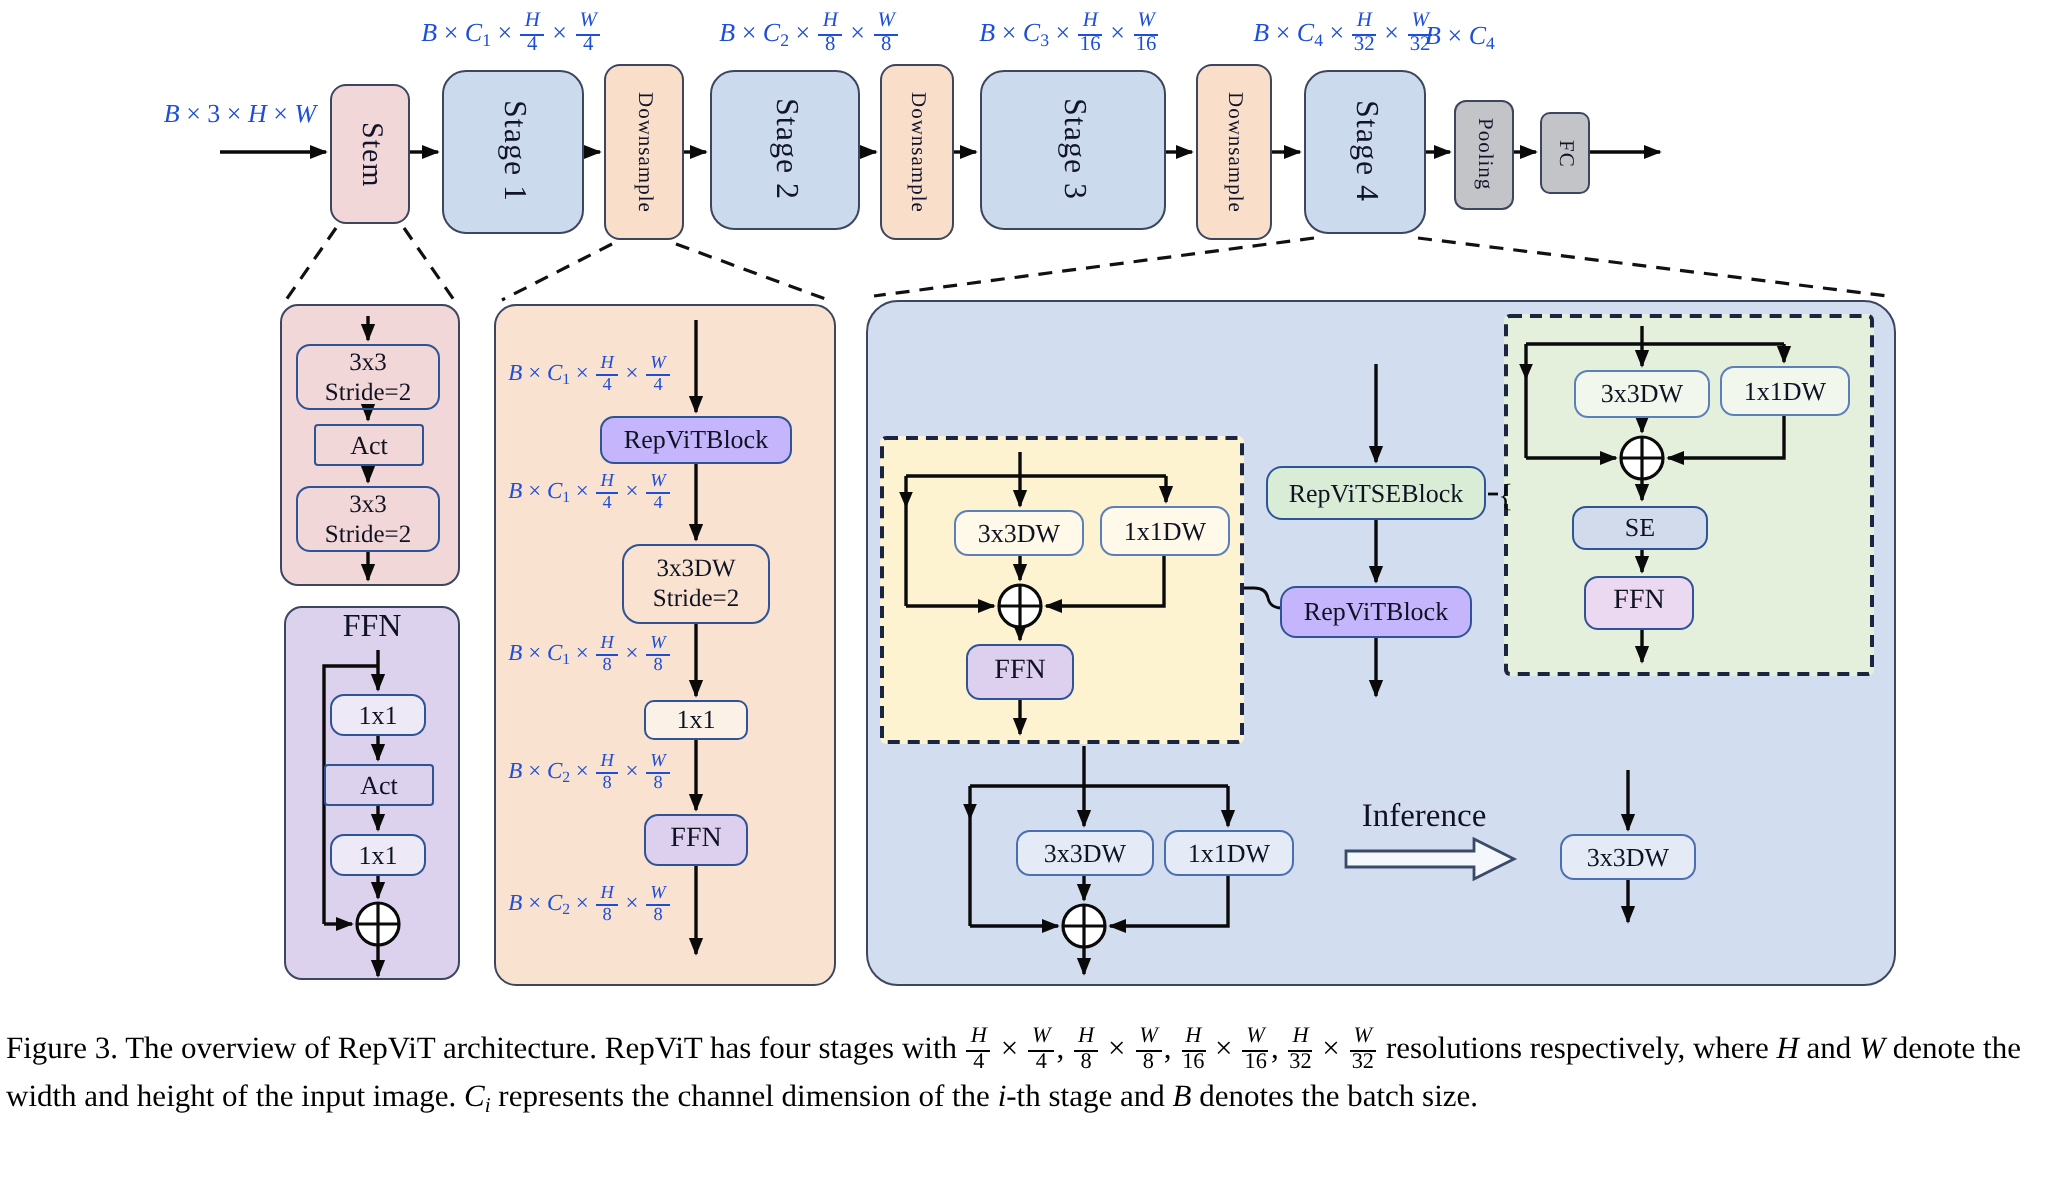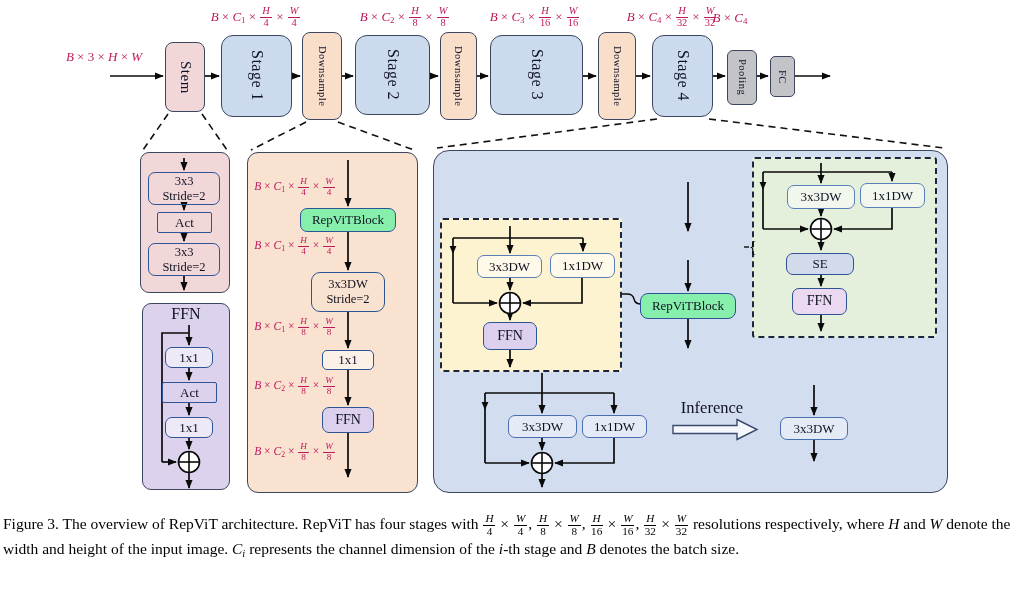--- a/index.html
+++ b/index.html
@@ -16,26 +16,26 @@
   .stem-d{background:#f2d7d8}.ffn-d{background:#dcd2ed}.ds-d{background:#f9e2cf}
   .s4-d{background:#d3ddf0;border-radius:16px}
   .dashedbox{position:absolute;box-sizing:border-box;border:2px dashed #1c2540;border-radius:3px;}
   .yellow-bg{background:#fdf3d1}.green-bg{background:#e4efdc}
   
   .bx{position:absolute;display:flex;flex-direction:column;align-items:center;justify-content:center;
       border:1.4px solid #2f5496;border-radius:7px;font-size:13px;line-height:1.2;
       text-align:center;box-sizing:border-box;background:transparent;color:#0f1222;}
   .bx.sq{border-radius:2px}
   .bx.lt{background:rgba(255,255,255,.5);border-color:#5b7fb9}
-  .bx.yellow{background:#86efac}.bx.green{background:#d9ecd6}
+  .bx.yellow{background:#c4b5fd}.bx.green{background:#d9ecd6}
   .bx.purple{background:#dcd0ee}.bx.pinkpurple{background:#ead9f0}.bx.seblue{background:#d2dbeb}
   .bx.blueline{background:rgba(255,255,255,.4);border-color:#4a6fb0}
   .bx .l2{display:block}
   
-  .dim{position:absolute;text-align:center;font-size:13px;color:#be185d;white-space:nowrap;line-height:1.1;}
+  .dim{position:absolute;text-align:center;font-size:13px;color:#1d4ed8;white-space:nowrap;line-height:1.1;}
   .dim-left{text-align:center;font-size:11.5px;}
   .seg-it{font-style:italic}
   .seg-sub{font-size:.68em;vertical-align:-.28em}
   .seg-subi{font-size:.68em;vertical-align:-.28em;font-style:italic}
   .fr{display:inline-block;vertical-align:middle;text-align:center;font-size:.8em;line-height:1.05;margin:0 1px}
   .fr .fn{display:block;font-style:italic;border-bottom:1px solid currentColor;padding:0 2px 0px}
   .fr .fd{display:block;padding-top:.5px}
   .ffn-title{position:absolute;text-align:center;font-size:16px;color:#0f1222}
   .inference{position:absolute;text-align:center;font-size:16.5px;color:#0f1222}
   #caption{position:absolute;left:3px;top:513px;width:1029px;font-size:15.5px;line-height:1.42;color:#000;}
@@ -184,21 +184,21 @@
 
     <polygon points="673,425.5 737,425.5 737,419.5 757,429.5 737,439.5 737,433.5 673,433.5" fill="#f4f7fc" stroke="#3a4a6b" stroke-width="1.4"></polygon>
     <g stroke="#0a0a0a" stroke-width="1.7">
       <line x1="814" y1="385" x2="814" y2="415" marker-end="url(#ah)"></line>
       <line x1="814" y1="440" x2="814" y2="461" marker-end="url(#ah)"></line>
     </g>
   </svg>
 
   <div class="boxlayer">
 
-    <div class="dim" style="left:62px;top:50px;width:84px"><span class="seg-it">B</span><span class="seg-tx"> × 3 × </span><span class="seg-it">H</span><span class="seg-tx"> × </span><span class="seg-it">W</span></div>
+    <div class="dim" style="left:78px;top:50px;width:84px"><span class="seg-it">B</span><span class="seg-tx"> × 3 × </span><span class="seg-it">H</span><span class="seg-tx"> × </span><span class="seg-it">W</span></div>
     <div class="dim" style="left:206px;top:6px;width:100px"><span class="seg-it">B</span><span class="seg-tx"> × </span><span class="seg-it">C</span><span class="seg-sub">1</span><span class="seg-tx"> × </span><span class="fr"><span class="fn">H</span><span class="fd">4</span></span><span class="seg-tx"> × </span><span class="fr"><span class="fn">W</span><span class="fd">4</span></span></div>
     <div class="dim" style="left:355px;top:6px;width:100px"><span class="seg-it">B</span><span class="seg-tx"> × </span><span class="seg-it">C</span><span class="seg-sub">2</span><span class="seg-tx"> × </span><span class="fr"><span class="fn">H</span><span class="fd">8</span></span><span class="seg-tx"> × </span><span class="fr"><span class="fn">W</span><span class="fd">8</span></span></div>
     <div class="dim" style="left:481px;top:6px;width:108px"><span class="seg-it">B</span><span class="seg-tx"> × </span><span class="seg-it">C</span><span class="seg-sub">3</span><span class="seg-tx"> × </span><span class="fr"><span class="fn">H</span><span class="fd">16</span></span><span class="seg-tx"> × </span><span class="fr"><span class="fn">W</span><span class="fd">16</span></span></div>
     <div class="dim" style="left:618px;top:6px;width:108px"><span class="seg-it">B</span><span class="seg-tx"> × </span><span class="seg-it">C</span><span class="seg-sub">4</span><span class="seg-tx"> × </span><span class="fr"><span class="fn">H</span><span class="fd">32</span></span><span class="seg-tx"> × </span><span class="fr"><span class="fn">W</span><span class="fd">32</span></span></div>
     <div class="dim" style="left:700px;top:11px;width:60px"><span class="seg-it">B</span><span class="seg-tx"> × </span><span class="seg-it">C</span><span class="seg-sub">4</span></div>
 
     <div class="vbox pink" style="left:165px;top:42px;width:40px;height:70px;border-radius:8px">
       <span style="font-size:15px">Stem</span>
       </div>
     <div class="vbox blue" style="left:221px;top:35px;width:71px;height:82px;border-radius:12px">
@@ -264,20 +264,23 @@
     <div class="dim dim-left" style="left:250px;top:317px;width:90px"><span class="seg-it">B</span><span class="seg-tx"> × </span><span class="seg-it">C</span><span class="seg-sub">1</span><span class="seg-tx"> × </span><span class="fr"><span class="fn">H</span><span class="fd">8</span></span><span class="seg-tx"> × </span><span class="fr"><span class="fn">W</span><span class="fd">8</span></span></div>
     <div class="bx lt" style="left:322px;top:350px;width:52px;height:20px;border-color:#2f5496;border-radius:5px">
       <span>1x1</span>
       </div>
     <div class="dim dim-left" style="left:250px;top:376px;width:90px"><span class="seg-it">B</span><span class="seg-tx"> × </span><span class="seg-it">C</span><span class="seg-sub">2</span><span class="seg-tx"> × </span><span class="fr"><span class="fn">H</span><span class="fd">8</span></span><span class="seg-tx"> × </span><span class="fr"><span class="fn">W</span><span class="fd">8</span></span></div>
     <div class="bx purple" style="left:322px;top:407px;width:52px;height:26px;font-size:14px">
       <span>FFN</span>
       </div>
     <div class="dim dim-left" style="left:250px;top:442px;width:90px"><span class="seg-it">B</span><span class="seg-tx"> × </span><span class="seg-it">C</span><span class="seg-sub">2</span><span class="seg-tx"> × </span><span class="fr"><span class="fn">H</span><span class="fd">8</span></span><span class="seg-tx"> × </span><span class="fr"><span class="fn">W</span><span class="fd">8</span></span></div>
 
+    <div class="bx green" style="left:633px;top:233px;width:110px;height:27px;border-radius:8px">
+      <span>RepViTSEBlock</span>
+      </div>
     <div class="bx yellow" style="left:640px;top:293px;width:96px;height:26px;border-radius:8px">
       <span>RepViTBlock</span>
       </div>
 
     <div class="bx lt" style="left:477px;top:255px;width:65px;height:23px">
       <span>3x3DW</span>
       </div>
     <div class="bx lt" style="left:550px;top:253px;width:65px;height:25px">
       <span>1x1DW</span>
       </div>

